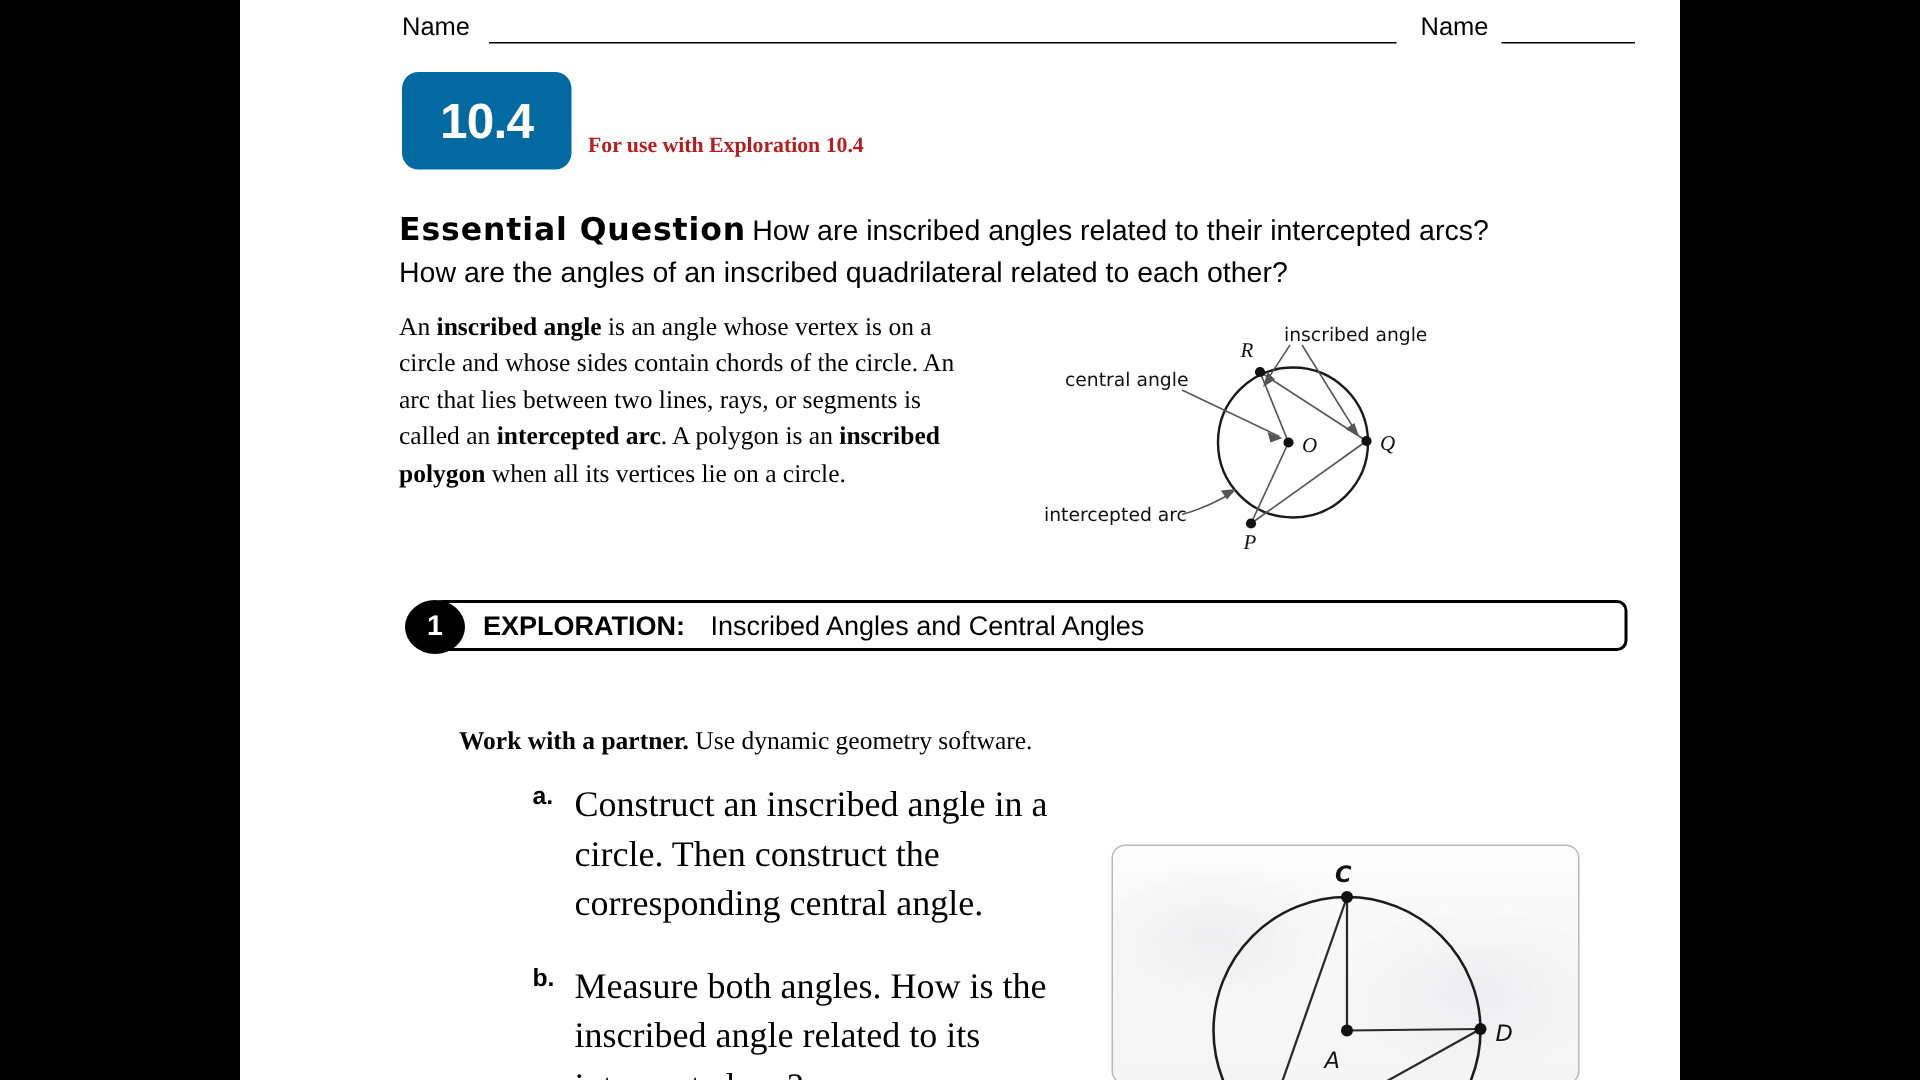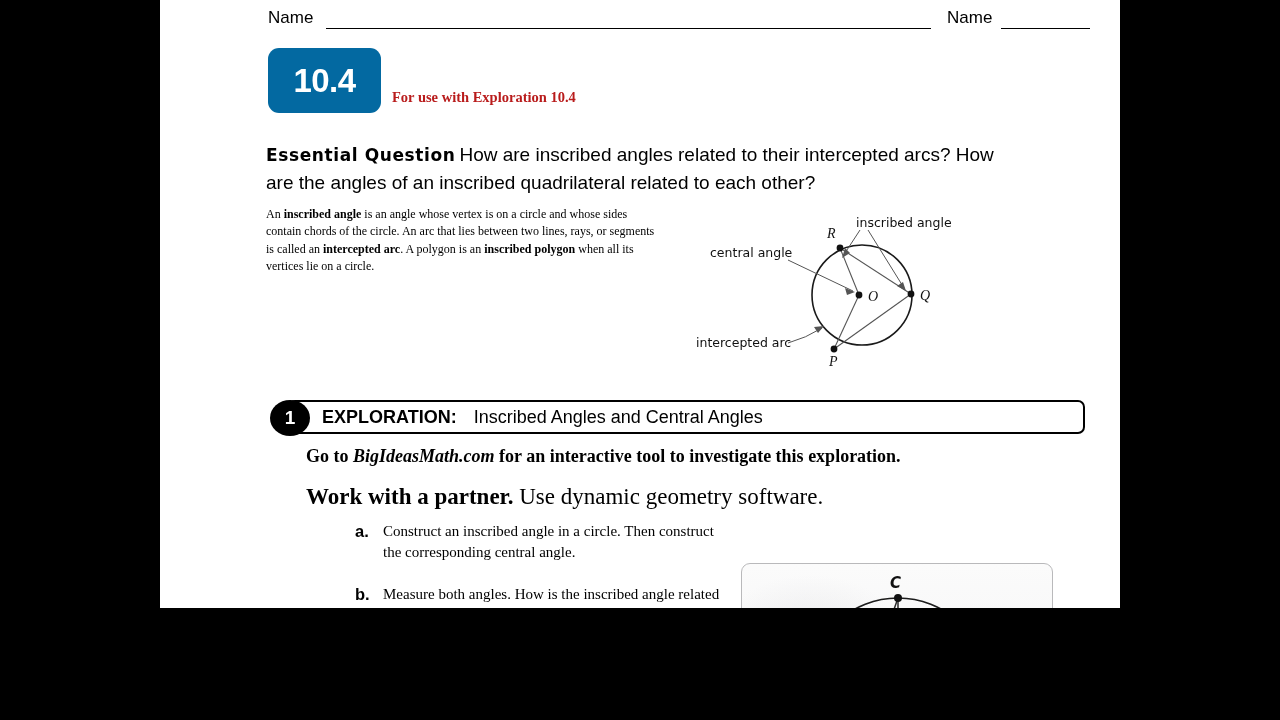--- a/index.html
+++ b/index.html
@@ -18,21 +18,21 @@
     width: 1280px;
     height: 720px;
     background: #000000;
   }
   
   #page {
     position: absolute;
     left: 160px;
     top: 0;
     width: 960px;
-    height: 608px;
+    height: 720px;
     background: #ffffff;
     overflow: hidden;
   }
 
   
   .namerow {
     position: absolute;
     left: 108px;
     top: 8px;
     width: 820px;
@@ -94,39 +94,39 @@
   
   .eq-wrap {
     position: absolute;
     left: 106px;
     top: 141px;
     width: 740px;
   }
   .eq-head {
     font-family: "DejaVu Sans", sans-serif;
     font-weight: bold;
-    font-size: 17px;
+    font-size: 21px;
     letter-spacing: 0.6px;
     color: #000;
   }
   .eq-body {
     font-family: "Liberation Sans", sans-serif;
     font-size: 19px;
     color: #000;
     line-height: 1.45;
   }
 
   
   .intro {
     position: absolute;
     left: 106px;
     top: 206px;
     width: 390px;
     font-family: "Liberation Serif", serif;
-    font-size: 12px;
+    font-size: 17px;
     line-height: 1.44;
     color: #000;
     text-align: left;
   }
   .intro b { font-weight: bold; }
 
   
   .fig1 {
     position: absolute;
     left: 530px;
@@ -192,21 +192,21 @@
     color: #000;
     white-space: nowrap;
   }
   .goto i { font-style: italic; }
 
   .partner {
     position: absolute;
     left: 146px;
     top: 484px;
     font-family: "Liberation Serif", serif;
-    font-size: 23px;
+    font-size: 17px;
     color: #000;
     white-space: nowrap;
   }
   .partner b { font-weight: bold; }
 
   .steps {
     position: absolute;
     left: 195px;
     top: 521px;
     width: 370px;
@@ -221,21 +221,21 @@
     top: 1px;
     width: 24px;
     font-family: "Liberation Sans", sans-serif;
     font-weight: bold;
     font-size: 16.5px;
     color: #000;
   }
   .step-text {
     margin-left: 28px;
     font-family: "Liberation Serif", serif;
-    font-size: 15px;
+    font-size: 24px;
     line-height: 1.38;
     color: #000;
   }
 
   
   .sample-head {
     position: absolute;
     left: 602px;
     top: 522px;
     font-family: "Liberation Serif", serif;
@@ -324,21 +324,20 @@
         <text x="6" y="139" font-family="'DejaVu Sans', sans-serif" font-size="12.5" fill="#111">intercepted arc</text>
       </svg>
     </div>
 
     <div class="exp-bar">
       <div class="exp-box"></div>
       <div class="exp-circle">1</div>
       <div class="exp-label"><b>EXPLORATION:</b><span style="margin-left:17px;">Inscribed Angles and Central Angles</span></div>
     </div>
 
-    <div class="goto"><span>Go to </span><i>BigIdeasMath.com</i><span> for an interactive tool to investigate this exploration.</span></div>
 
     <div class="partner"><b>Work with a partner.</b><span> Use dynamic geometry software.</span></div>
 
     <div class="steps">
       <div class="step">
         <span class="step-letter">a.</span>
         <div class="step-text">Construct an inscribed angle in a circle. Then construct the corresponding central angle.</div>
       </div>
       <div class="step" style="margin-top:22px;">
         <span class="step-letter">b.</span>

